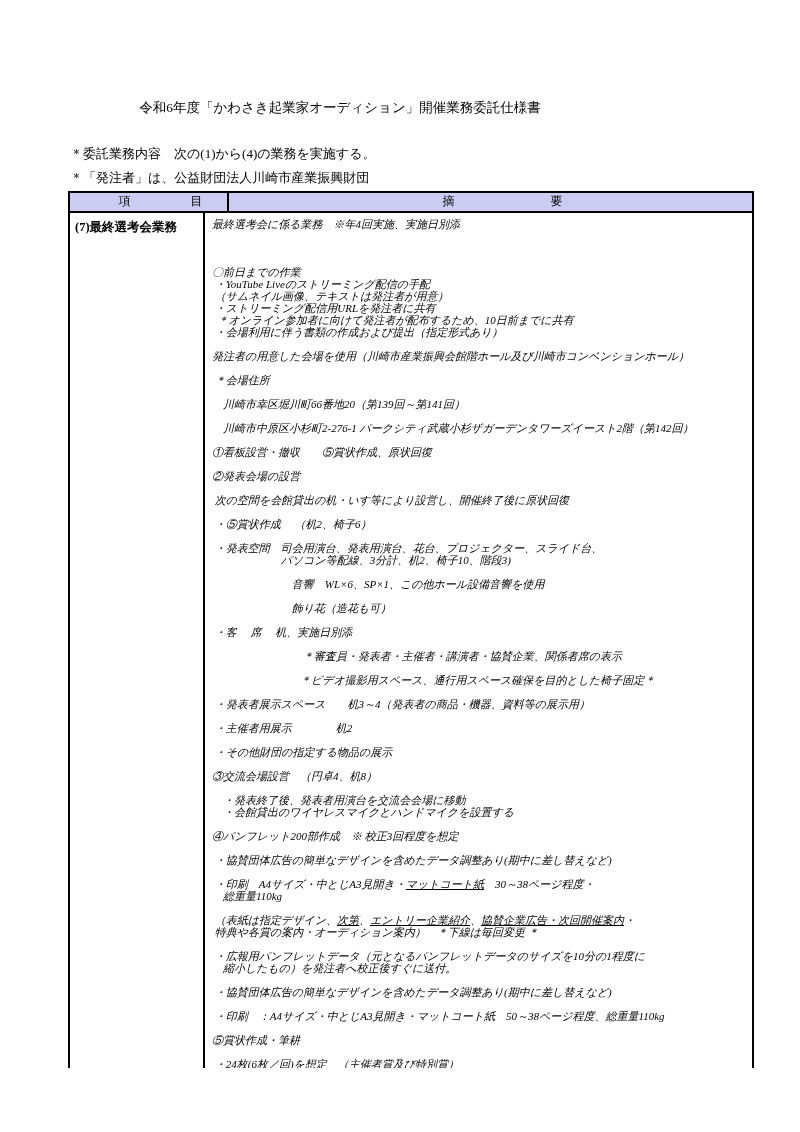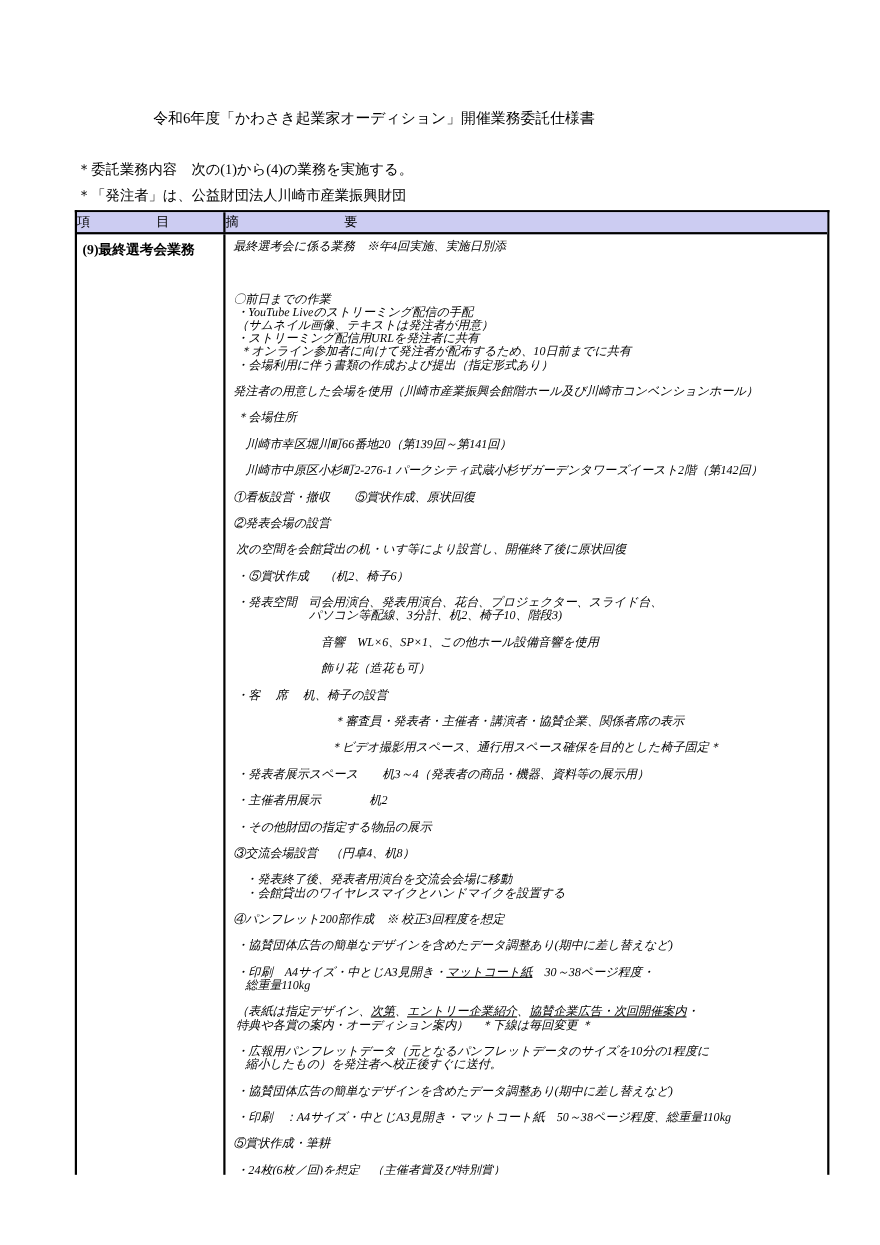--- a/index.html
+++ b/index.html
@@ -23,22 +23,22 @@
     width:686px; height:877px;
     border:2px solid #000; border-bottom:none;
     box-sizing:border-box;
   }
   .thead {
     display:flex; height:20px;
     border-bottom:2px solid #000;
     box-sizing:border-box;
   }
   .th {
-    font-size:12px; line-height:16px; text-align:left;
-    white-space:pre; box-sizing:border-box; overflow:hidden;
+    font-size:12px; line-height:16px; text-align:center;
+    white-space:pre; box-sizing:border-box; overflow:hidden;margin-left:24px;
   }
   .th-item { width:135px; border-right:2px solid #000; }
   .th-summary { flex:1; }
   .tbody { display:flex; height:calc(100% - 20px); }
   .td-item {
     width:135px; border-right:2px solid #000; box-sizing:border-box;
     padding:6px 2px 0 5px;
     font-weight:bold; font-size:12.5px; white-space:pre; overflow:hidden;
   }
   .td-summary {
@@ -59,21 +59,21 @@
 <div class="page-title">令和6年度「かわさき起業家オーディション」開催業務委託仕様書</div>
 <div class="note note-1">＊委託業務内容　次の(1)から(4)の業務を実施する。</div>
 <div class="note note-2">＊「発注者」は、公益財団法人川崎市産業振興財団</div>
 
 <div class="doc-table">
   <div class="thead" style="background: rgb(204, 204, 242);">
     <div class="th th-item">項　　　　　目</div>
     <div class="th th-summary">摘　　　　　　　　要</div>
   </div>
   <div class="tbody">
-    <div class="td-item">(9)最終選考会業務</div>
+    <div class="td-item">(7)最終選考会業務</div>
     <div class="td-summary">
         <div class="tl">最終選考会に係る業務　※年4回実施、実施日別添</div>
         <div class="tl"></div>
         <div class="tl"></div>
         <div class="tl"></div>
         <div class="tl">〇前日までの作業</div>
         <div class="tl"> ・YouTube Liveのストリーミング配信の手配</div>
         <div class="tl"> （サムネイル画像、テキストは発注者が用意）</div>
         <div class="tl"> ・ストリーミング配信用URLを発注者に共有</div>
         <div class="tl">  ＊オンライン参加者に向けて発注者が配布するため、10日前までに共有</div>
@@ -95,21 +95,21 @@
         <div class="tl"></div>
         <div class="tl"> ・⑤賞状作成　 （机2、椅子6）</div>
         <div class="tl"></div>
         <div class="tl"> ・発表空間　司会用演台、発表用演台、花台、プロジェクター、スライド台、</div>
         <div class="tl">　　　　　　 パソコン等配線、3分計、机2、椅子10、階段3)</div>
         <div class="tl"></div>
         <div class="tl">　　　　　　　 音響　WL×6、SP×1、この他ホール設備音響を使用</div>
         <div class="tl"></div>
         <div class="tl">　　　　　　　 飾り花（造花も可）</div>
         <div class="tl"></div>
-        <div class="tl"> ・客　 席　 机、椅子の設営</div>
+        <div class="tl"> ・客　 席　 机、実施日別添</div>
         <div class="tl"></div>
         <div class="tl">　　　　　　　　 ＊審査員・発表者・主催者・講演者・協賛企業、関係者席の表示</div>
         <div class="tl"></div>
         <div class="tl">　　　　　　　　＊ビデオ撮影用スペース、通行用スペース確保を目的とした椅子固定＊</div>
         <div class="tl"></div>
         <div class="tl"> ・発表者展示スペース　　机3～4（発表者の商品・機器、資料等の展示用）</div>
         <div class="tl"></div>
         <div class="tl"> ・主催者用展示　　　　机2</div>
         <div class="tl"></div>
         <div class="tl"> ・その他財団の指定する物品の展示</div>

